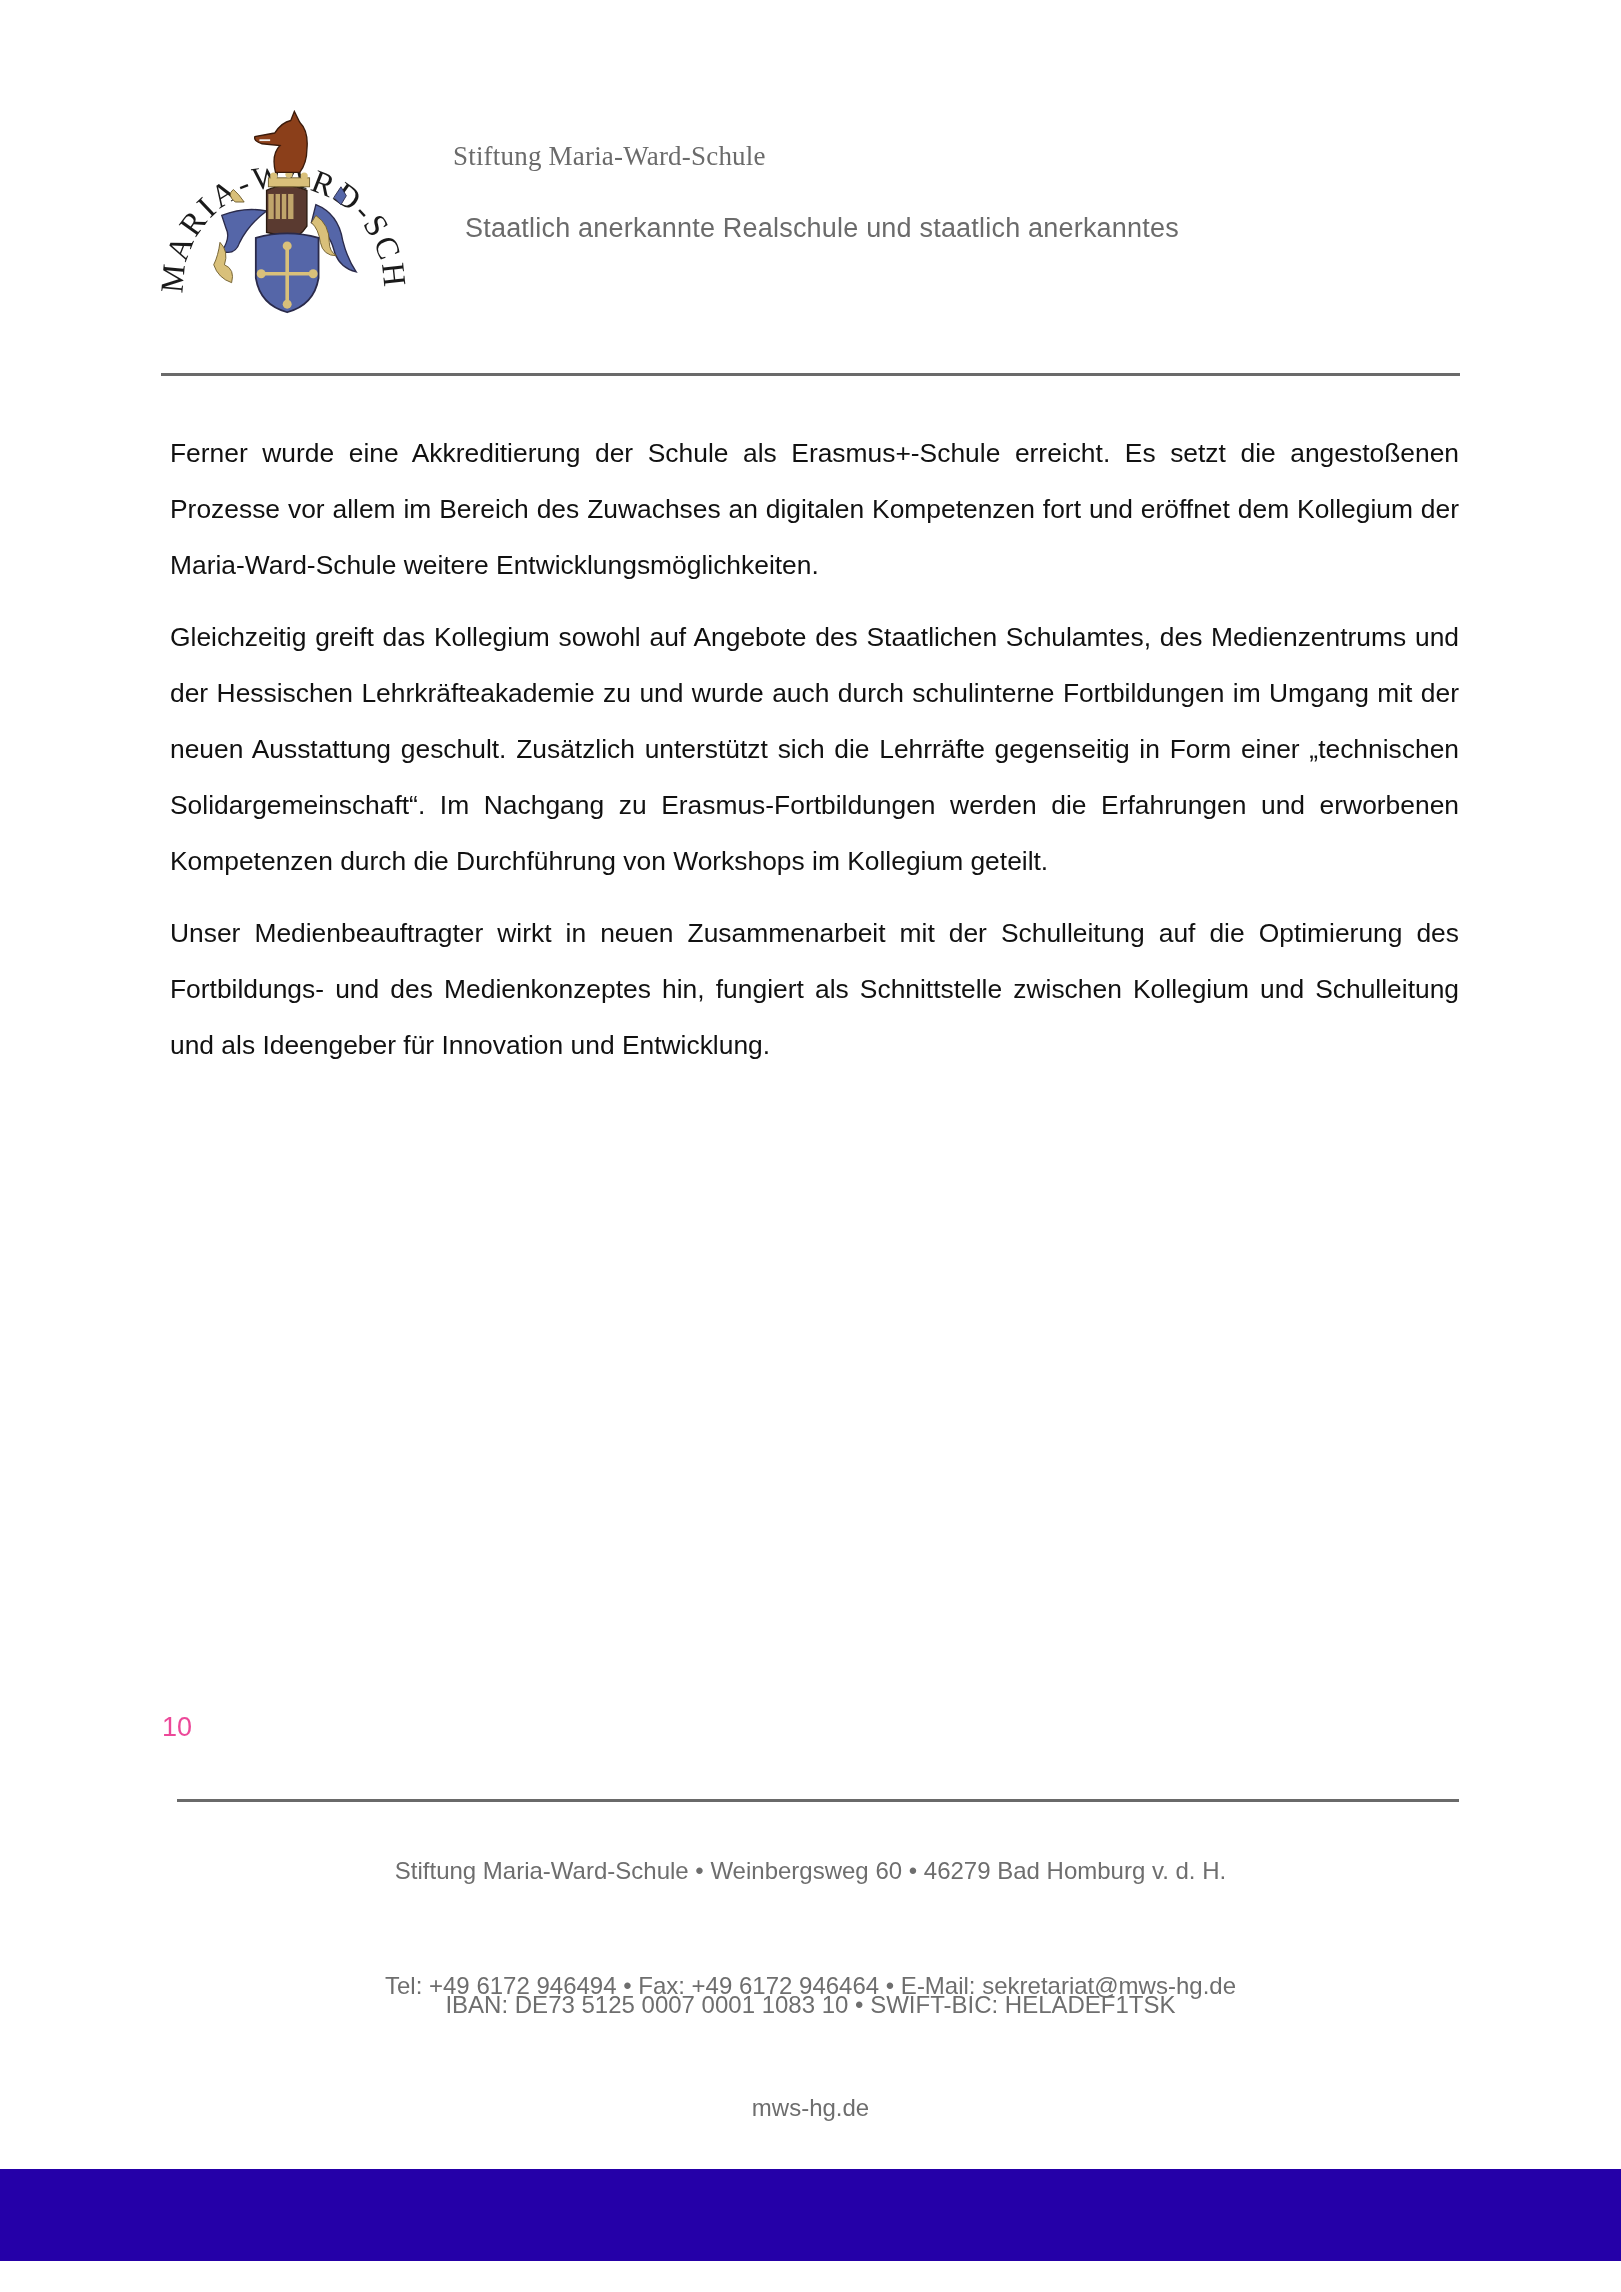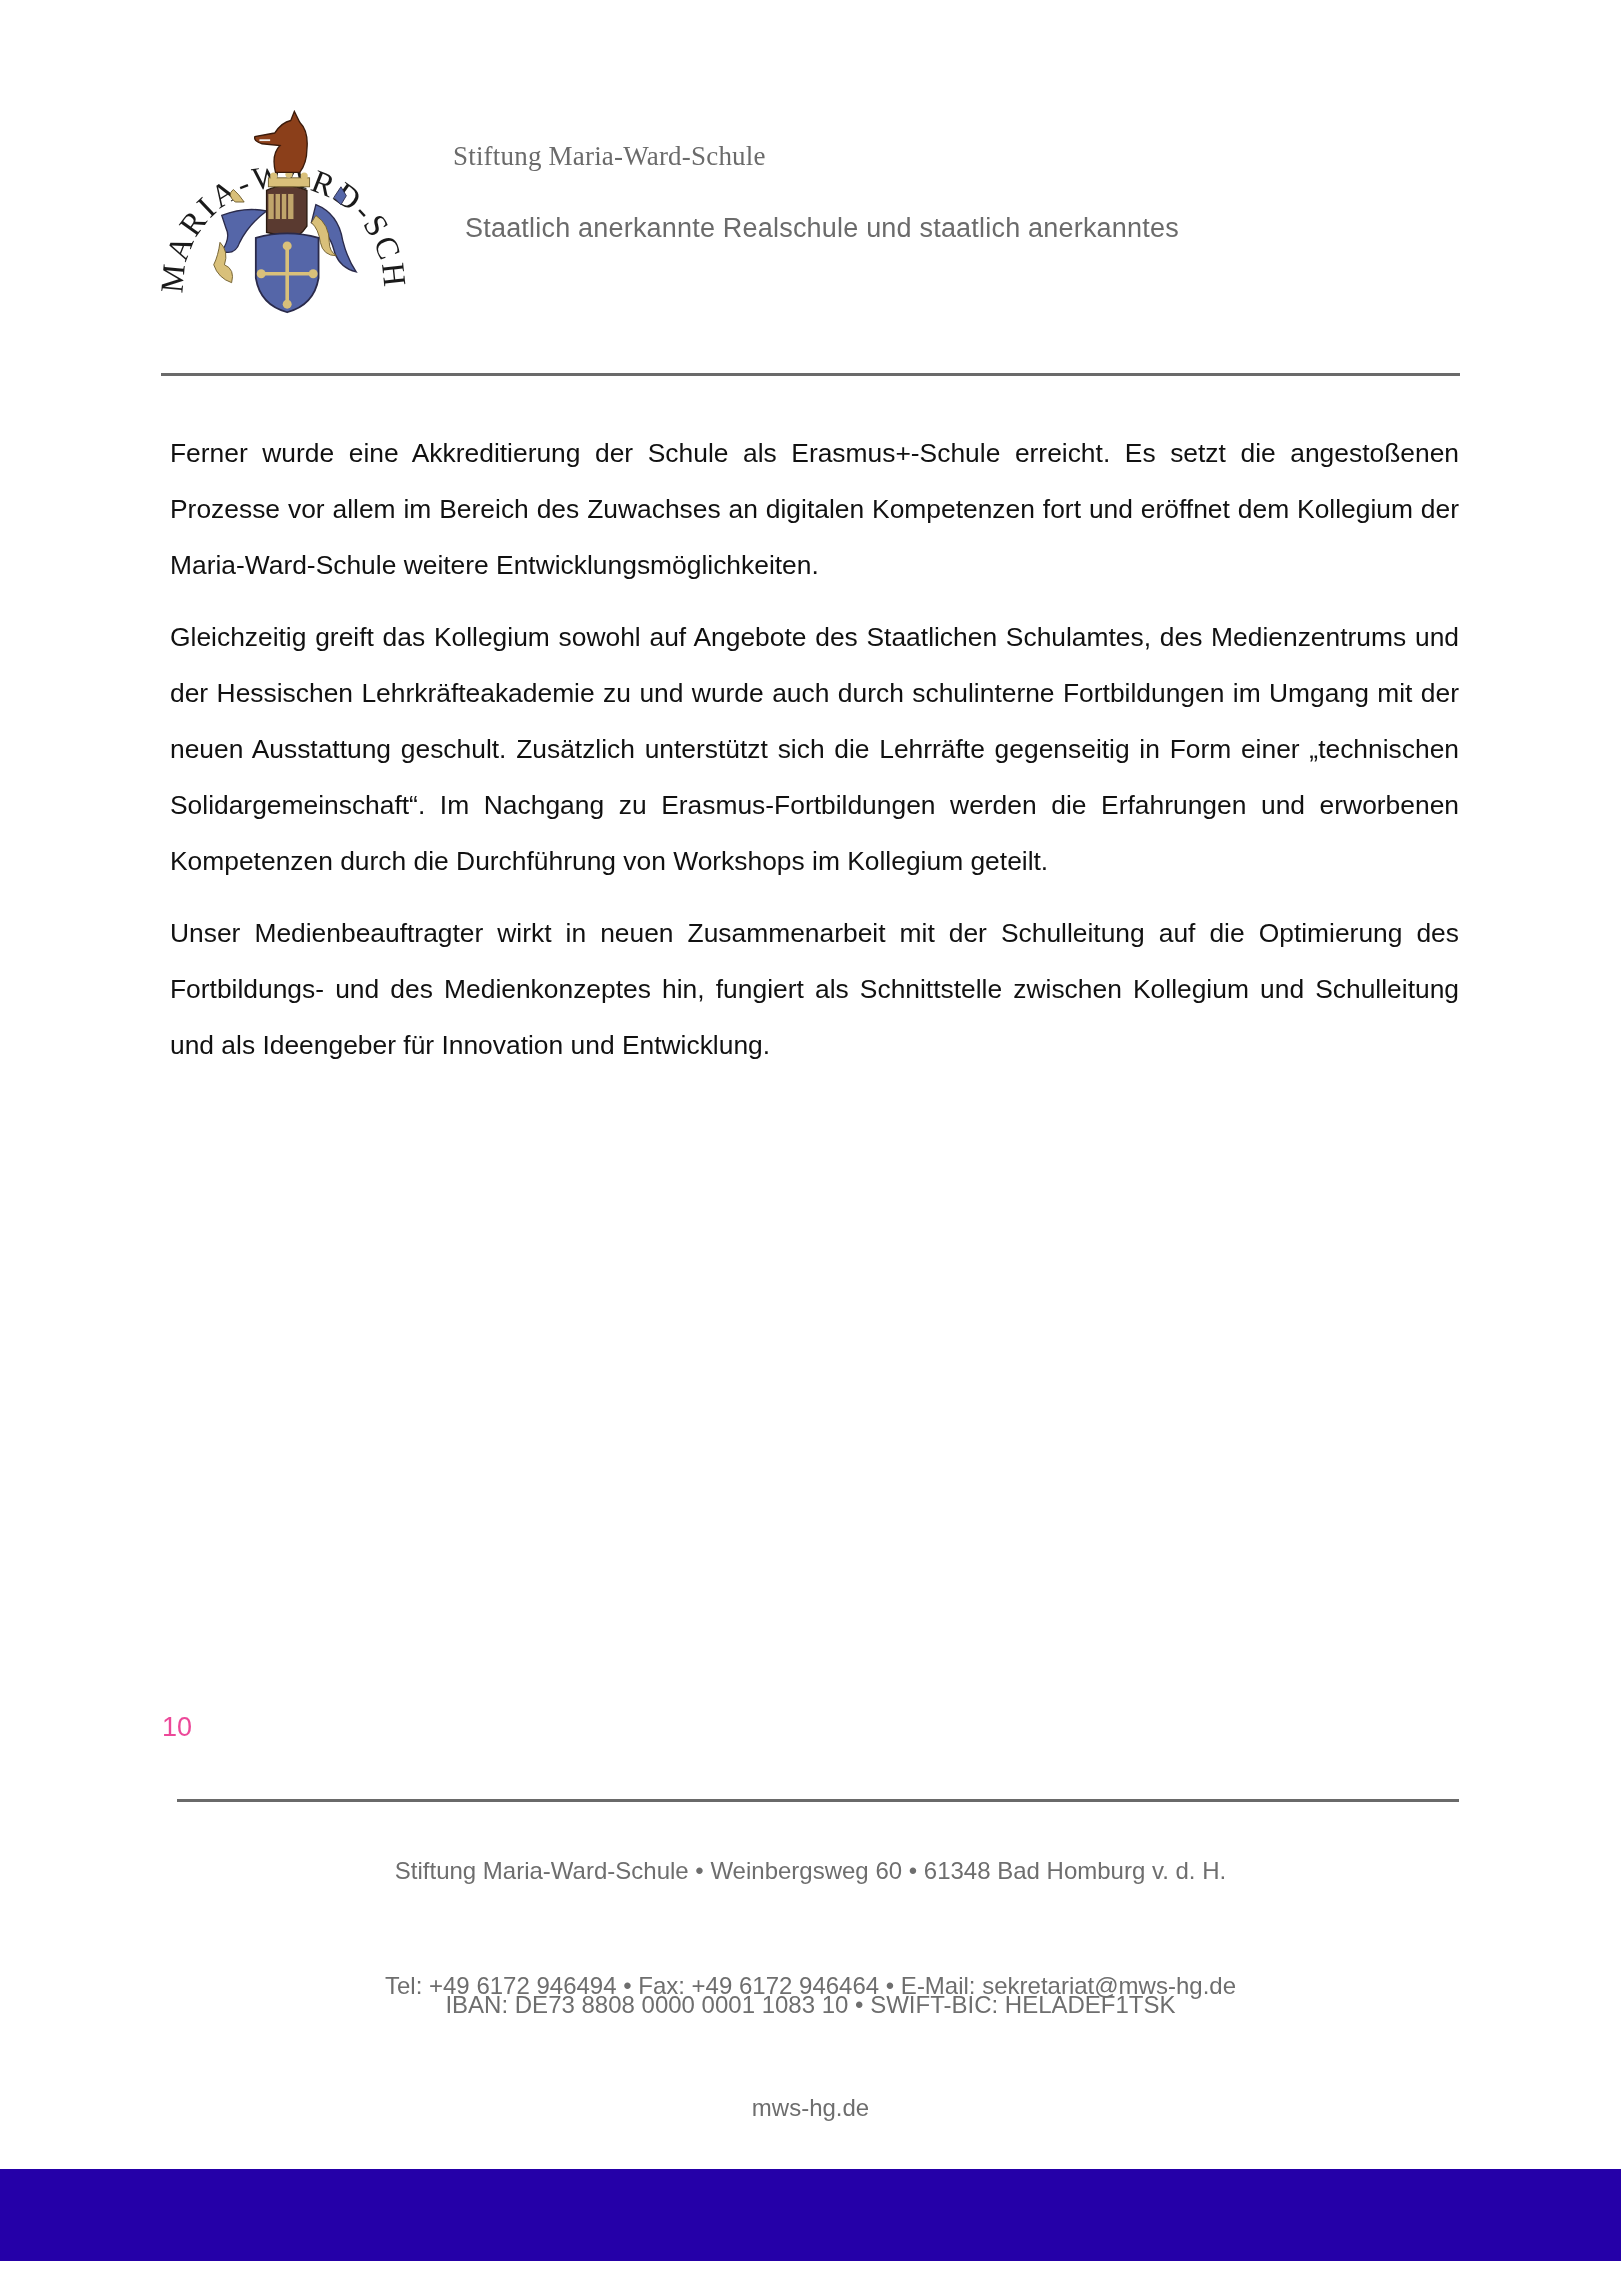--- a/index.html
+++ b/index.html
@@ -137,19 +137,19 @@
 <div class="content">
   <p>Ferner wurde eine Akkreditierung der Schule als Erasmus+-Schule erreicht. Es setzt die angestoßenen Prozesse vor allem im Bereich des Zuwachses an digitalen Kompetenzen fort und eröffnet dem Kollegium der Maria-Ward-Schule weitere Entwicklungsmöglichkeiten.</p>
   <p>Gleichzeitig greift das Kollegium sowohl auf Angebote des Staatlichen Schulamtes, des Medienzentrums und der Hessischen Lehrkräfteakademie zu und wurde auch durch schulinterne Fortbildungen im Umgang mit der neuen Ausstattung geschult. Zusätzlich unterstützt sich die Lehrräfte gegenseitig in Form einer „technischen Solidargemeinschaft“. Im Nachgang zu Erasmus-Fortbildungen werden die Erfahrungen und erworbenen Kompetenzen durch die Durchführung von Workshops im Kollegium geteilt.</p>
   <p>Unser Medienbeauftragter wirkt in neuen Zusammenarbeit mit der Schulleitung auf die Optimierung des Fortbildungs- und des Medienkonzeptes hin, fungiert als Schnittstelle zwischen Kollegium und Schulleitung und als Ideengeber für Innovation und Entwicklung.</p>
 </div>
 
 <div class="page-number">10</div>
 
 <div class="rule rule-footer" style="background: rgb(106, 106, 106);"></div>
 
-<div class="footer footer-line-1">Stiftung Maria-Ward-Schule • Weinbergsweg 60 • 61348 Bad Homburg v. d. H.</div>
+<div class="footer footer-line-1">Stiftung Maria-Ward-Schule • Weinbergsweg 60 • 46279 Bad Homburg v. d. H.</div>
 <div class="footer footer-line-2">Tel: +49 6172 946494 • Fax: +49 6172 946464 • E-Mail: sekretariat@mws-hg.de</div>
-<div class="footer footer-line-3">IBAN: DE73 8808 0000 0001 1083 10 • SWIFT-BIC: HELADEF1TSK</div>
+<div class="footer footer-line-3">IBAN: DE73 5125 0007 0001 1083 10 • SWIFT-BIC: HELADEF1TSK</div>
 <div class="footer footer-line-4">mws-hg.de</div>
 
 <div class="band" style="background: rgb(37, 0, 168);"></div>
 
 
 </body></html>

